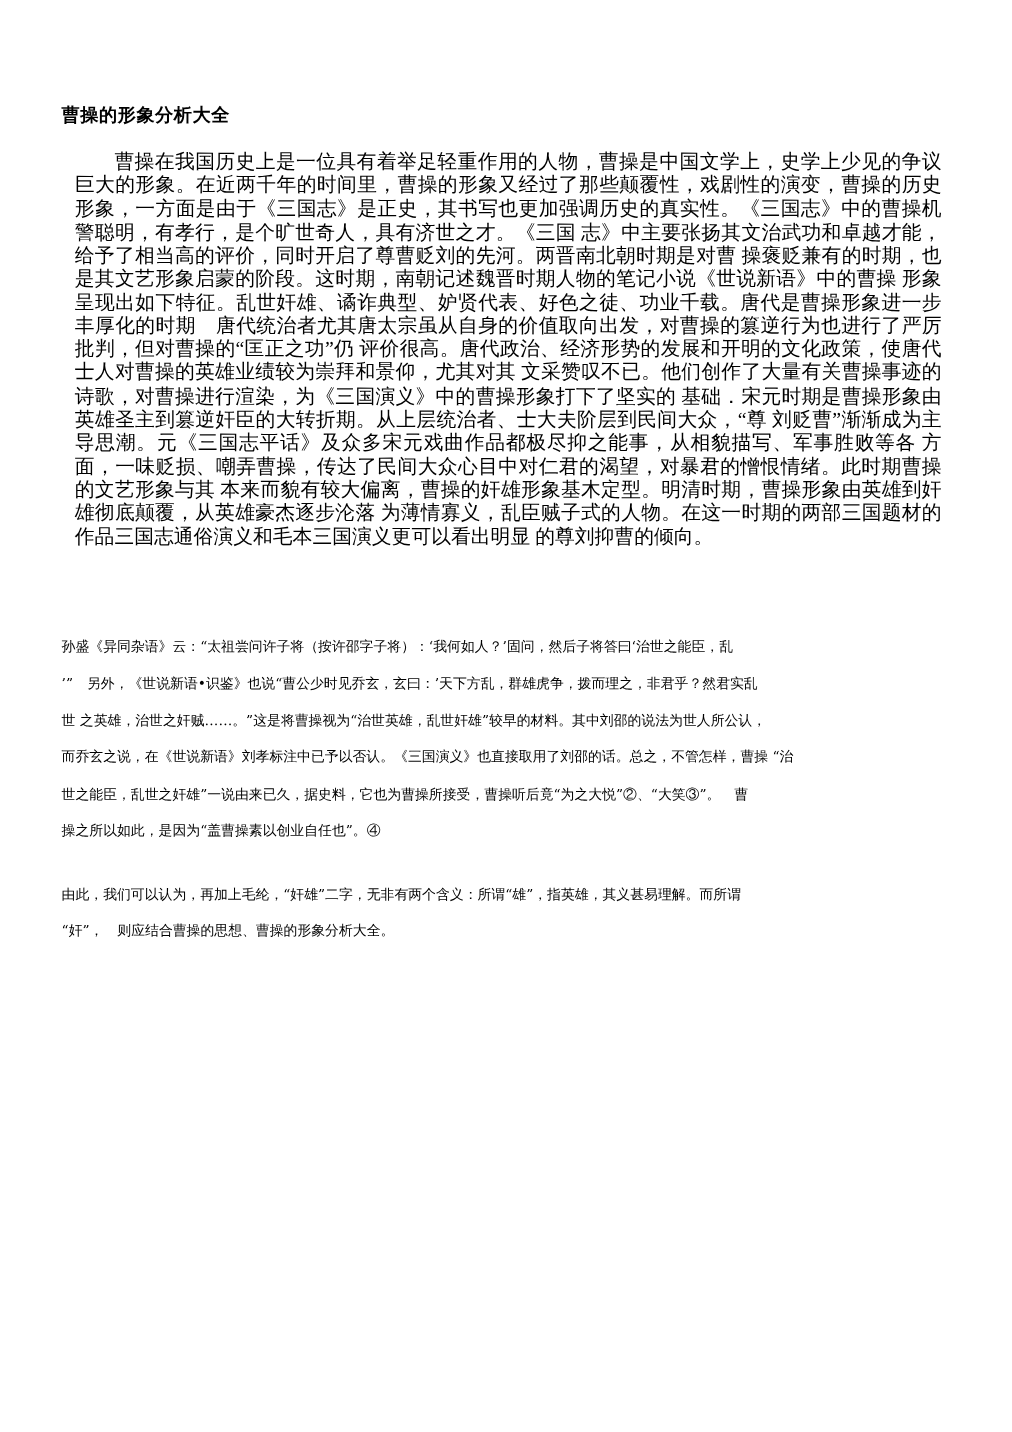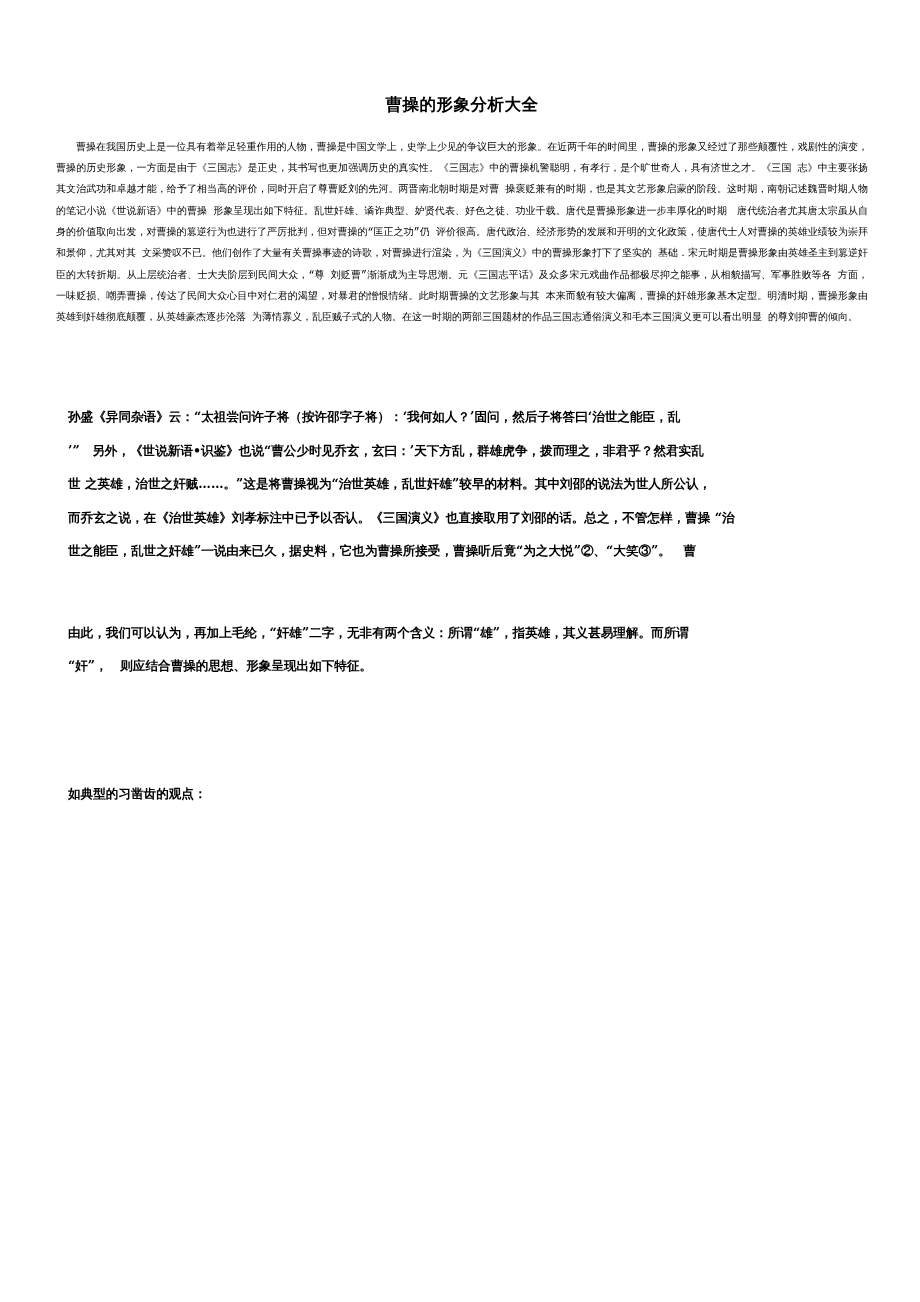--- a/index.html
+++ b/index.html
@@ -21,52 +21,50 @@
     box-sizing: border-box;
     overflow: hidden;
   }
   .content {
     position: absolute;
     left: 56px;
     top: 0;
     width: 812px;
   }
   .doc-title {
-    text-align: center;
     font-size: 16.5px;
     font-weight: bold;
     letter-spacing: 0.5px;
     margin: 0;
     padding-top: 95px;
     line-height: 1.2;
     font-family: "DejaVu Serif", "Liberation Serif", serif;
   }
   .para {
-    font-size: 10px;
+    font-size: 18px;
     line-height: 21.3px;
     text-align: justify;
     text-justify: inter-character;
     text-align-last: left;
-    margin: 0;
+    margin: 12px;
     word-break: break-all;
-    font-family: Liberation Mono, monospace;
+    font-family: Liberation Serif, serif;
   }
   .para-body {
     margin-top: 22px;
     text-indent: 2em;
   }
   .block-loose {
     font-size: 12.6px;
     line-height: 33.5px;
     text-align: justify;
     text-justify: inter-character;
     text-align-last: left;
-    margin: 12px;
+    margin: 0;
     word-break: break-all;
-    font-weight: bold;
   }
   .gap-1 { height: 60px; }
   .gap-2 { height: 24px; }
   .gap-3 { height: 20px; }
   .gap-4 { height: 50px; }
 </style>
 </head>
 <body>
 
 <div class="page">
@@ -75,32 +73,32 @@
     <h1 class="doc-title">曹操的形象分析大全</h1>
 
     <p class="para para-body">曹操在我国历史上是一位具有着举足轻重作用的人物，曹操是中国文学上，史学上少见的争议巨大的形象。在近两千年的时间里，曹操的形象又经过了那些颠覆性，戏剧性的演变，曹操的历史形象，一方面是由于《三国志》是正史，其书写也更加强调历史的真实性。《三国志》中的曹操机警聪明，有孝行，是个旷世奇人，具有济世之才。《三国 志》中主要张扬其文治武功和卓越才能，给予了相当高的评价，同时开启了尊曹贬刘的先河。两晋南北朝时期是对曹 操褒贬兼有的时期，也是其文艺形象启蒙的阶段。这时期，南朝记述魏晋时期人物的笔记小说《世说新语》中的曹操 形象呈现出如下特征。乱世奸雄、谲诈典型、妒贤代表、好色之徒、功业千载。唐代是曹操形象进一步丰厚化的时期　唐代统治者尤其唐太宗虽从自身的价值取向出发，对曹操的篡逆行为也进行了严厉批判，但对曹操的“匡正之功”仍 评价很高。唐代政治、经济形势的发展和开明的文化政策，使唐代士人对曹操的英雄业绩较为崇拜和景仰，尤其对其 文采赞叹不已。他们创作了大量有关曹操事迹的诗歌，对曹操进行渲染，为《三国演义》中的曹操形象打下了坚实的 基础．宋元时期是曹操形象由英雄圣主到篡逆奸臣的大转折期。从上层统治者、士大夫阶层到民间大众，“尊 刘贬曹”渐渐成为主导思潮。元《三国志平话》及众多宋元戏曲作品都极尽抑之能事，从相貌描写、军事胜败等各 方面，一味贬损、嘲弄曹操，传达了民间大众心目中对仁君的渴望，对暴君的憎恨情绪。此时期曹操的文艺形象与其 本来而貌有较大偏离，曹操的奸雄形象基木定型。明清时期，曹操形象由英雄到奸雄彻底颠覆，从英雄豪杰逐步沦落 为薄情寡义，乱臣贼子式的人物。在这一时期的两部三国题材的作品三国志通俗演义和毛本三国演义更可以看出明显 的尊刘抑曹的倾向。</p>
 
     <div class="gap-1"></div>
 
     <div class="block-loose">
       <div>孙盛《异同杂语》云：“太祖尝问许子将（按许邵字子将）：‘我何如人？’固问，然后子将答曰‘治世之能臣，乱</div>
       <div>’”　另外，《世说新语•识鉴》也说“曹公少时见乔玄，玄曰：’天下方乱，群雄虎争，拨而理之，非君乎？然君实乱</div>
       <div>世 之英雄，治世之奸贼……。”这是将曹操视为“治世英雄，乱世奸雄”较早的材料。其中刘邵的说法为世人所公认，</div>
-      <div>而乔玄之说，在《治世英雄》刘孝标注中已予以否认。《三国演义》也直接取用了刘邵的话。总之，不管怎样，曹操 “治</div>
+      <div>而乔玄之说，在《世说新语》刘孝标注中已予以否认。《三国演义》也直接取用了刘邵的话。总之，不管怎样，曹操 “治</div>
       <div>世之能臣，乱世之奸雄”一说由来已久，据史料，它也为曹操所接受，曹操听后竟“为之大悦”②、“大笑③”。　曹</div>
+      <div>操之所以如此，是因为“盖曹操素以创业自任也”。④</div>
     </div>
 
     <div class="gap-2"></div>
 
     <div class="block-loose">
       <div>由此，我们可以认为，再加上毛纶，“奸雄”二字，无非有两个含义：所谓“雄”，指英雄，其义甚易理解。而所谓</div>
-      <div>“奸”，　则应结合曹操的思想、形象呈现出如下特征。</div>
+      <div>“奸”，　则应结合曹操的思想、曹操的形象分析大全。</div>
     </div>
 
     <div class="gap-3"></div>
 
 
     <div class="gap-4"></div>
 
-    <p class="block-loose">如典型的习凿齿的观点：</p>
 
   </div>
 </div>
 
 </body></html>

